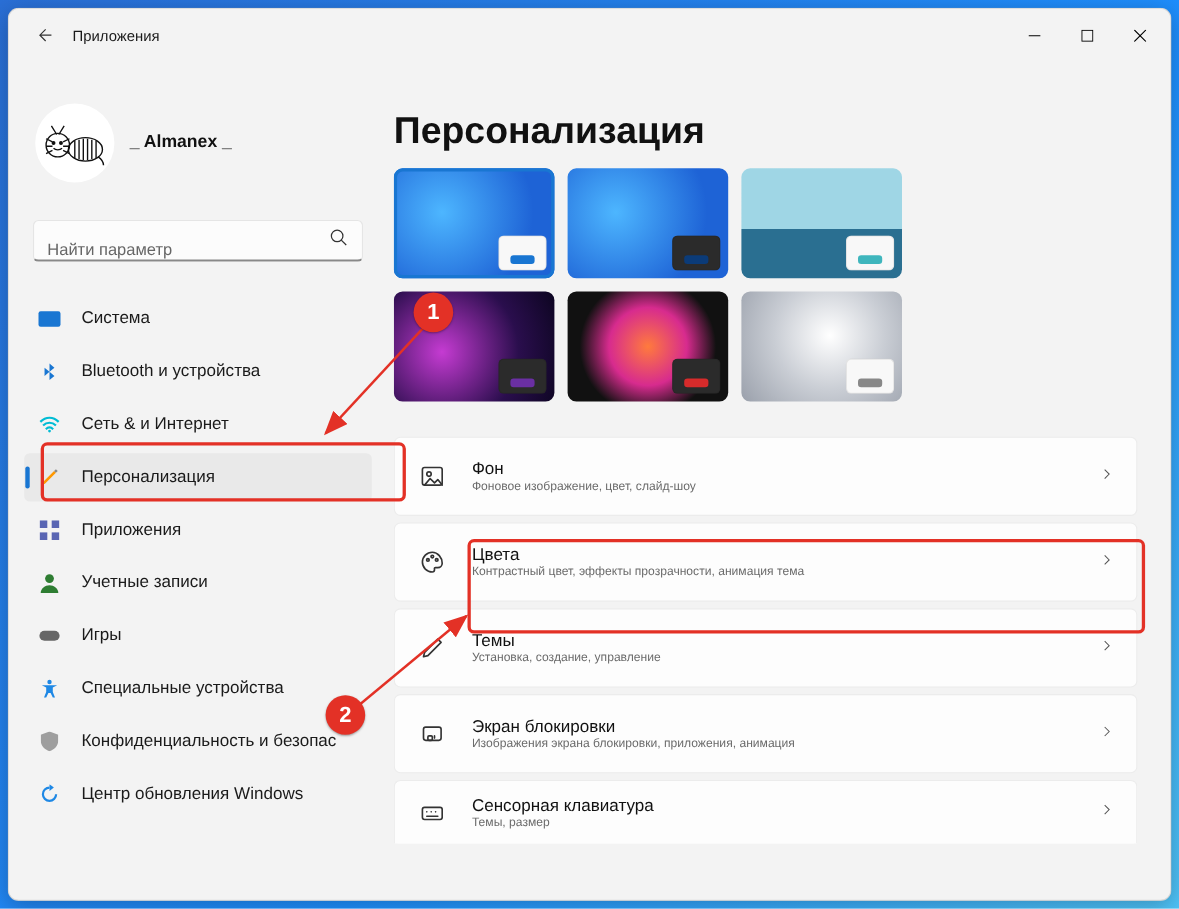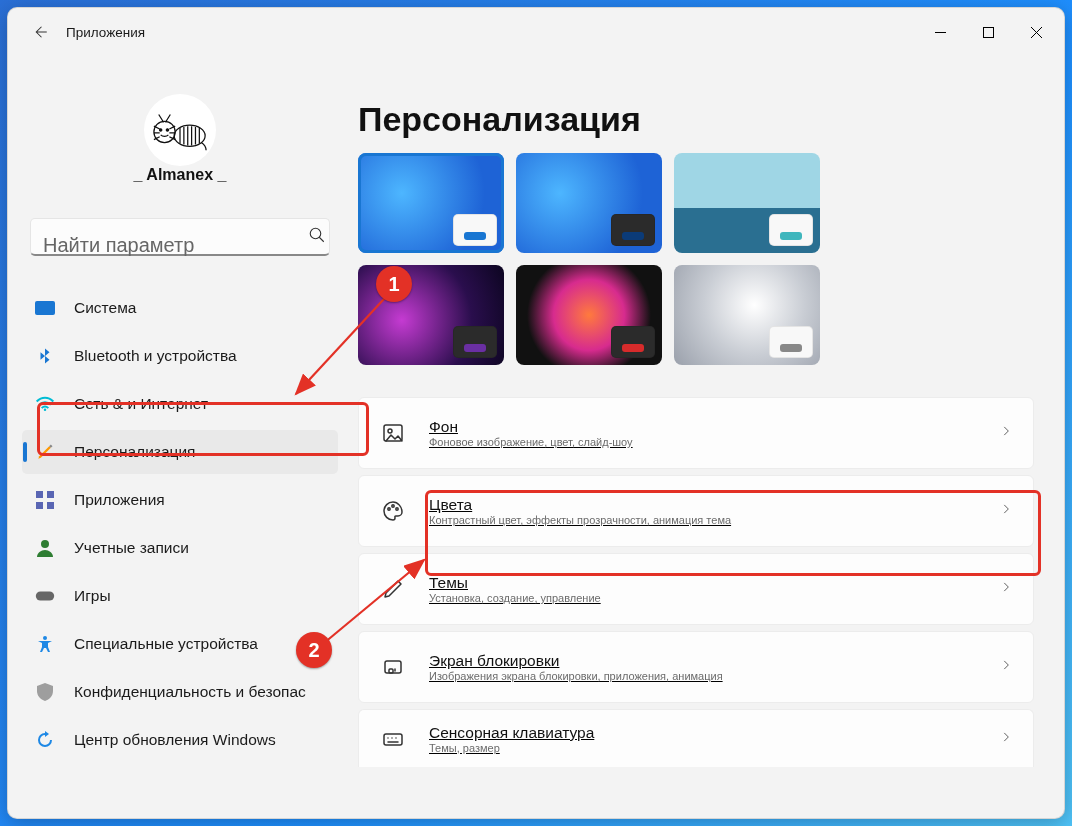--- a/index.html
+++ b/index.html
@@ -24,32 +24,32 @@
     display:flex; align-items:center;
     padding: 0 4px 0 12px;
   }
   .back-btn { width:40px; height:40px; display:flex;align-items:center;justify-content:center; cursor:default;}
   .app-title { font-size:13.5px; margin-left:6px; color:#1a1a1a;}
   .win-controls { margin-left:auto; display:flex;}
   .win-btn { width:48px; height:40px; display:flex;align-items:center;justify-content:center;}
   .win-btn svg { width:11px;height:11px;stroke:#000;stroke-width:1;fill:none;}
   .content { display:flex; flex:1; overflow:hidden;}
   .sidebar { width:350px; padding: 0 10px 0 4px; display:flex;flex-direction:column;}
-  .profile { display:flex; align-items:center; padding:38px 20px 18px 20px;flex-direction:column; }
+  .profile { display:flex; align-items:center; gap:14px; padding:38px 20px 18px 20px; }
   .avatar { width:72px;height:72px;border-radius:50%;background:#fff;display:flex;align-items:center;justify-content:center;overflow:hidden;}
   .avatar svg{width:58px;height:48px;}
   .username { font-size:16px; font-weight:600; color:#111;}
   .searchbox {
     margin: 16px 18px 10px 18px;
     height:38px; background:#fcfcfc;
     border:1px solid #e5e5e5; border-bottom:2px solid #888;
     border-radius:5px;
     display:flex;align-items:center;padding:0 12px;
   }
-  .searchbox input{ flex:1; border:none;outline:none;background:transparent;font-size:20px;color:#555;margin-top:17px;}
+  .searchbox input{ flex:1; border:none;outline:none;background:transparent;font-size:15px;color:#555;margin-top:17px;}
   .searchbox input::placeholder{color:#666;}
   .nav { margin-top:18px; display:flex;flex-direction:column; gap:0px;}
   .nav-item {
     height:44px; margin: 2px 10px;
     border-radius:5px;
     display:flex;align-items:center;
     padding: 0 12px;
     font-size:15.5px; color:#1a1a1a;
     position:relative;
     cursor:default;
@@ -75,21 +75,21 @@
   }
   .theme-color-preview .accent{width:22px;height:8px;border-radius:3px;}
   .options{display:flex;flex-direction:column;gap:6px;}
   .option-row{
     background:#fdfdfd;border:1px solid #ececec;border-radius:6px;
     min-height:72px;display:flex;align-items:center;padding:12px 20px;
     gap:22px;
   }
   .option-row.last{min-height:58px;border-bottom:none;border-bottom-left-radius:0;border-bottom-right-radius:0;}
   .opt-icon{width:28px;height:28px;display:flex;align-items:center;justify-content:center;flex-shrink:0;}
-  .opt-text{display:flex;flex-direction:column;flex:1;min-width:0;text-decoration:underline;}
+  .opt-text{display:flex;flex-direction:column;flex:1;min-width:0;}
   .opt-title{font-size:15.5px;color:#111;}
   .opt-sub{font-size:11px;color:#6b6b6b;white-space:nowrap;overflow:hidden;text-overflow:ellipsis;}
   .chevron{margin-left:auto;}
   .callout-box1{
     position:absolute;pointer-events:none;
     left:29px;top:394px;width:332px;height:54px;
     border:3px solid #e33126;border-radius:6px;
   }
   .callout-box2{
     position:absolute;pointer-events:none;

